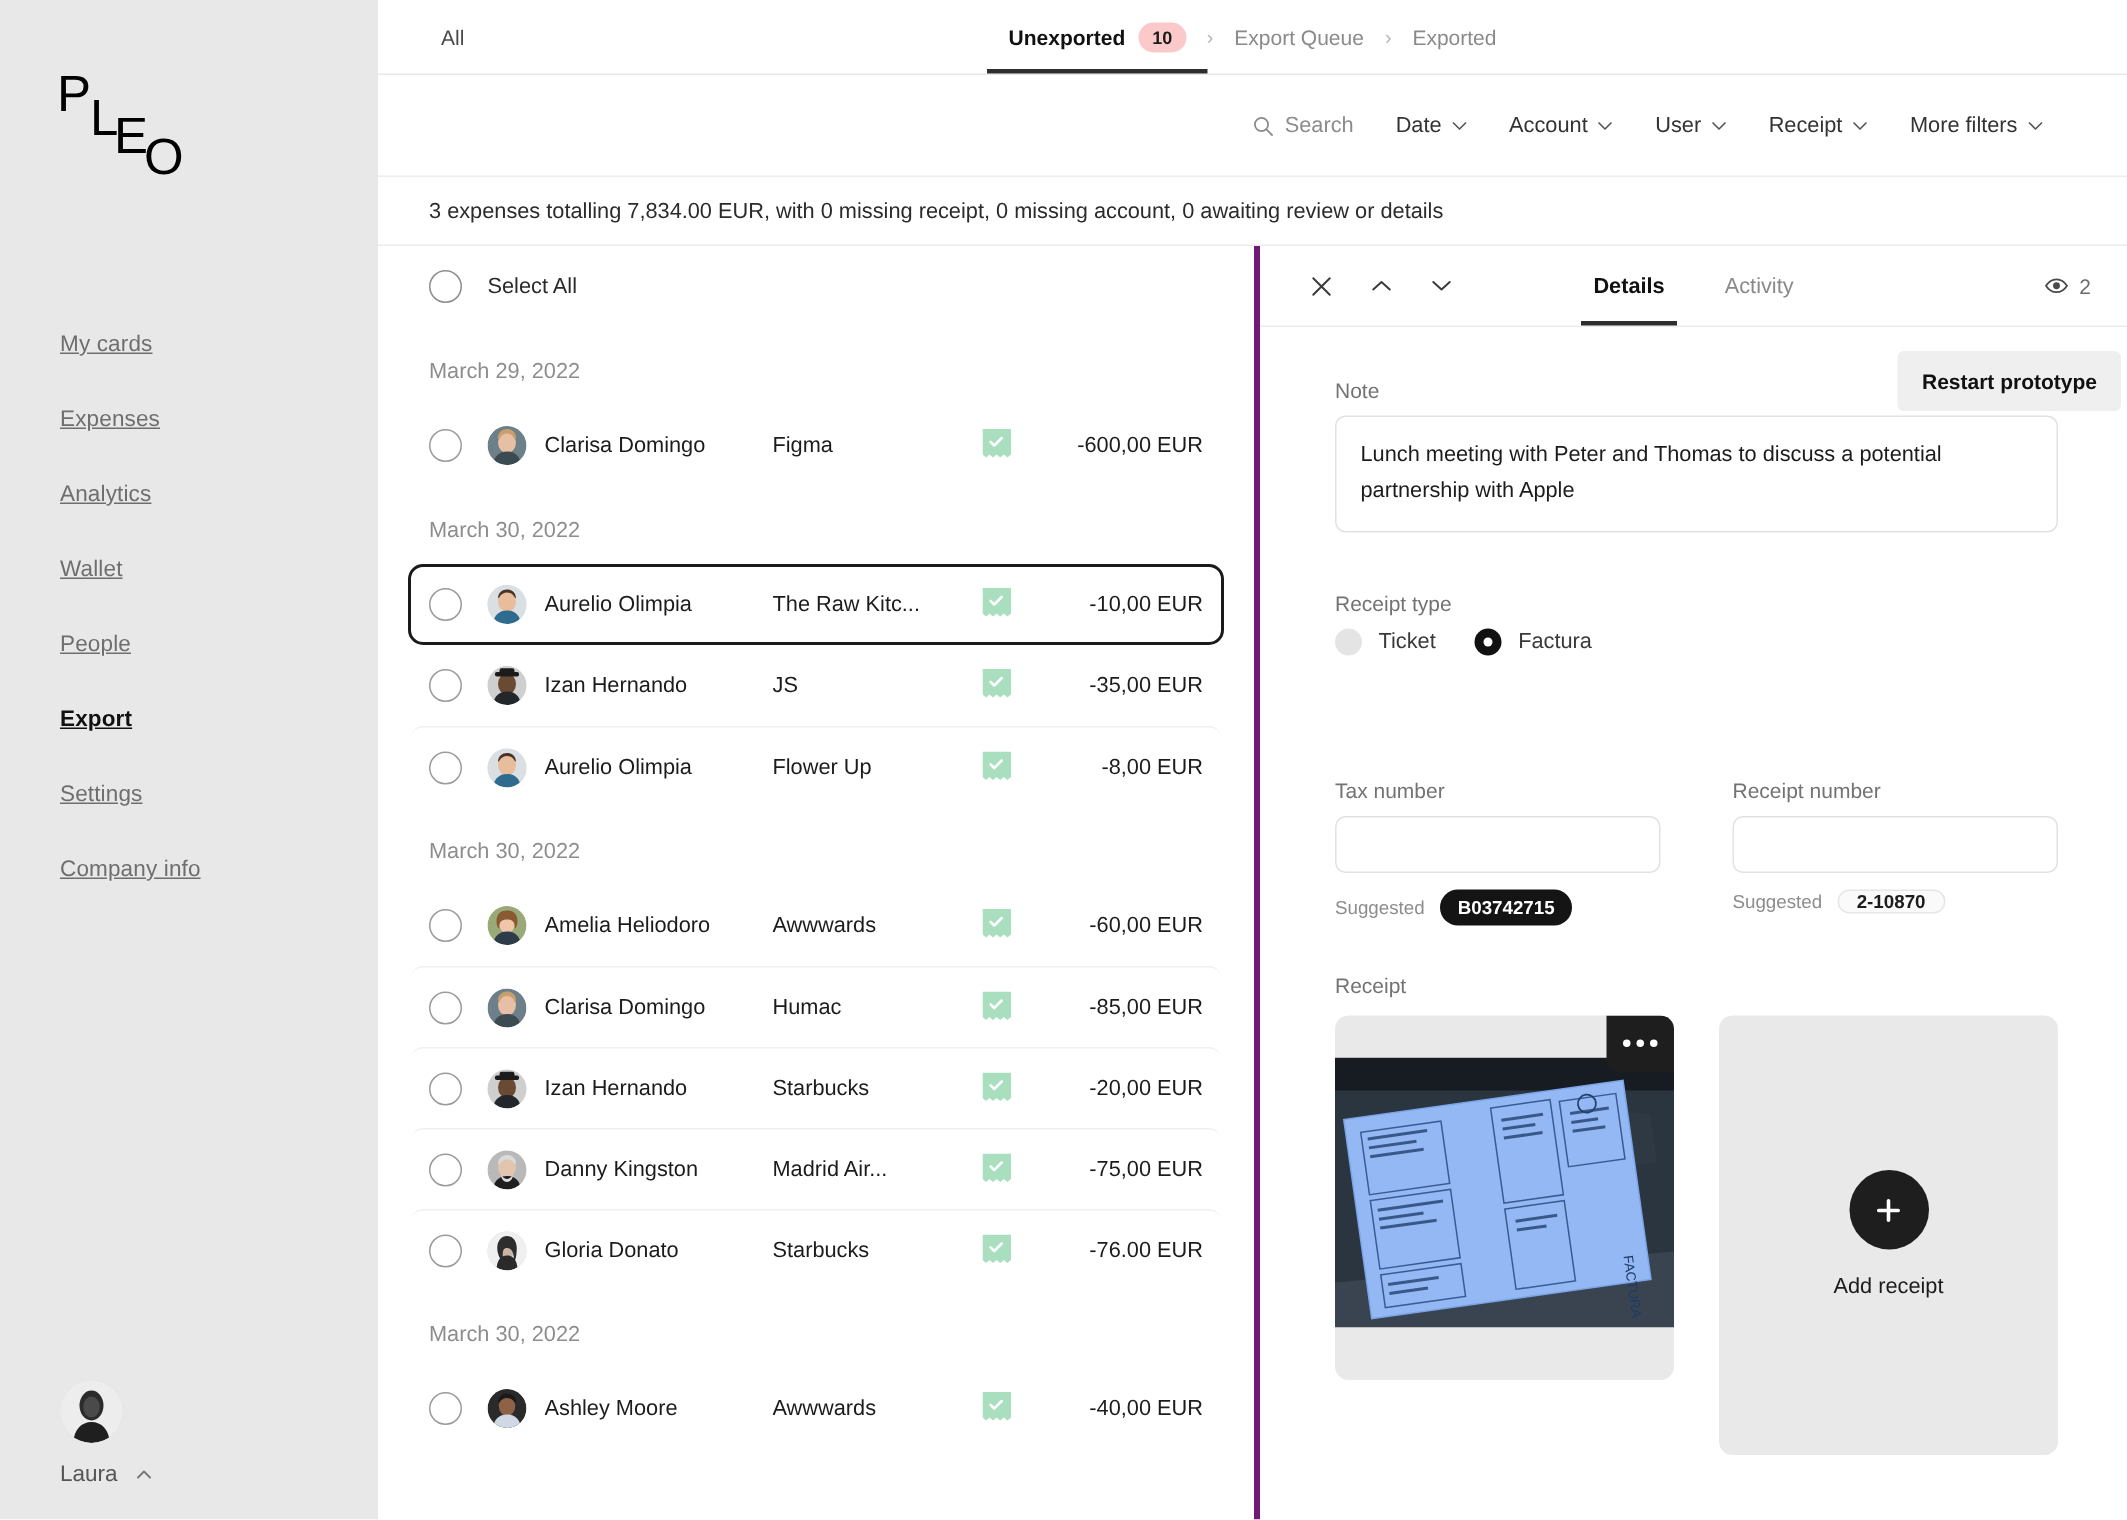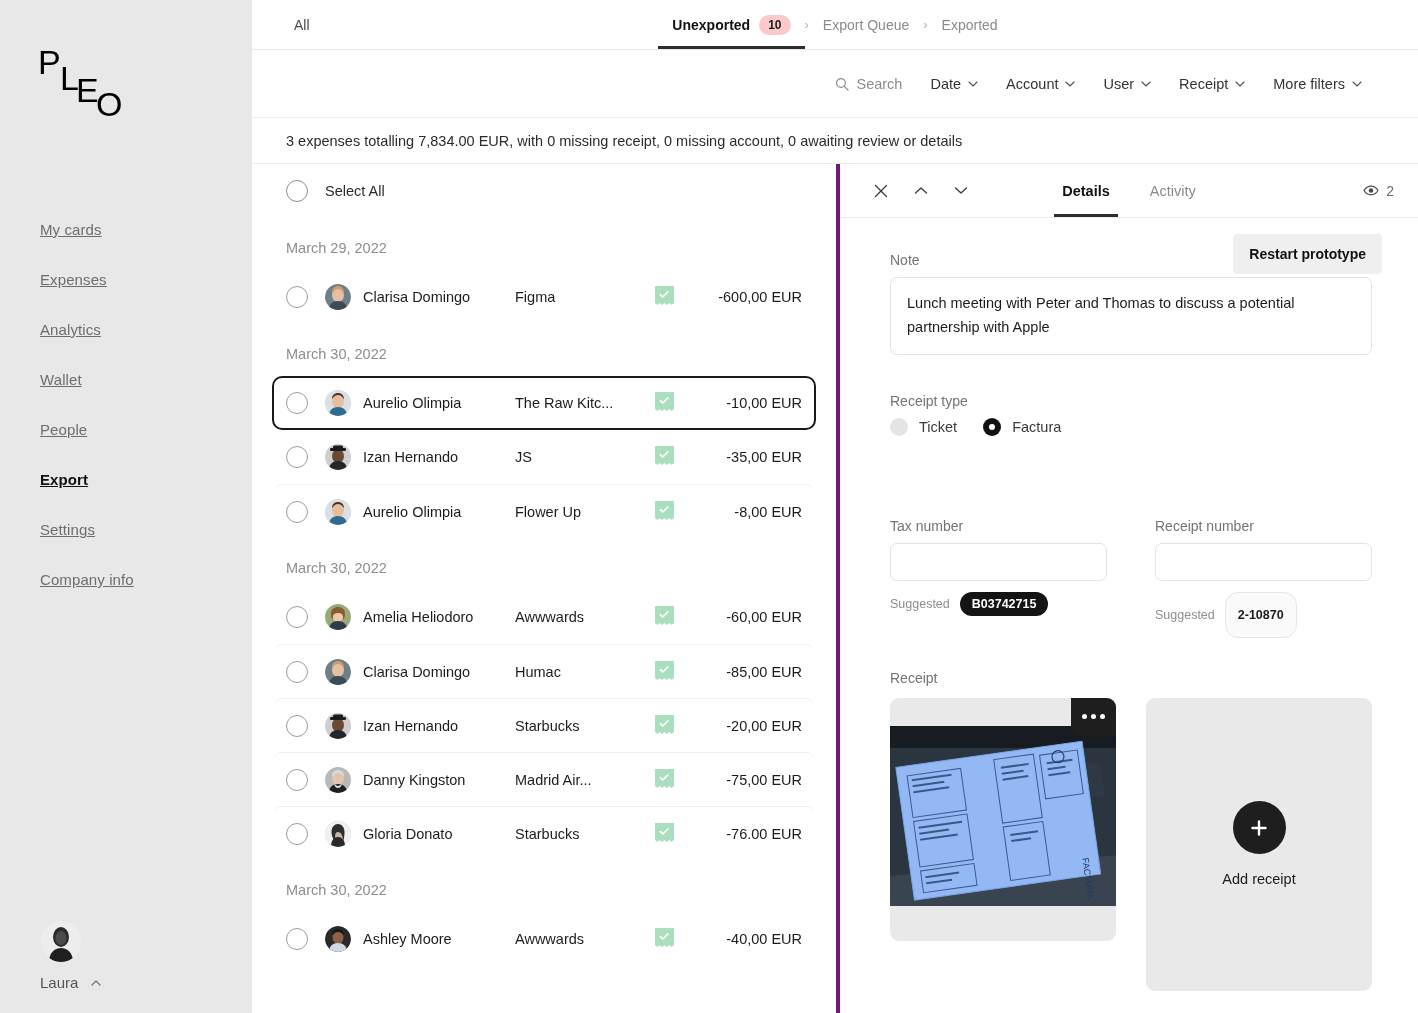--- a/index.html
+++ b/index.html
@@ -208,21 +208,21 @@
   }
   .dh-right {
     margin-left: auto; display: flex; align-items: center; gap: 7px;
     position: relative; z-index: 2;
   }
   .eye-count { font-size: 14px; color: #6c6c6c; }
 
   .detail-body { flex: 1; padding: 34px 46px 0 50px; overflow: hidden; position: relative; }
 
   .restart-btn {
-    position: absolute; right: 36px; top: 16px;
+    position: absolute; right: 4px; top: 16px;
     background: #efefef; color: #111;
     font-size: 14px; font-weight: 700;
     border: 0; border-radius: 4px;
     padding: 12px 16px; cursor: pointer;
     font-family: "Liberation Sans", sans-serif;
   }
 
   .field-label { font-size: 14px; color: #737373; margin-bottom: 9px; }
   .note-box {
     border: 1px solid #e2e2e2; border-radius: 7px;
@@ -270,21 +270,21 @@
   .suggest-label { font-size: 12.5px; color: #8d8d8d; }
   .sugg-pill-dark {
     background: #141414; color: #fff;
     font-size: 12.5px; font-weight: 700;
     border-radius: 13px; padding: 5px 12px; cursor: pointer;
   }
   .sugg-pill-light {
     background: #fafafa; color: #1c1c1c;
     border: 1px solid #e6e6e6;
     font-size: 12.5px; font-weight: 700;
-    border-radius: 13px; padding: 15px 12px; cursor: pointer;
+    border-radius: 13px; padding: 0 12px; cursor: pointer;
   }
 
   .receipt-grid { display: flex; gap: 30px; margin-top: 12px; }
   .receipt-card {
     width: 240px; height: 243px;
     background: #e9e9e9; border-radius: 9px;
     position: relative; overflow: hidden; cursor: pointer;
   }
   .receipt-photo {
     position: absolute; left: 0; right: 0; top: 28px; height: 180px;

